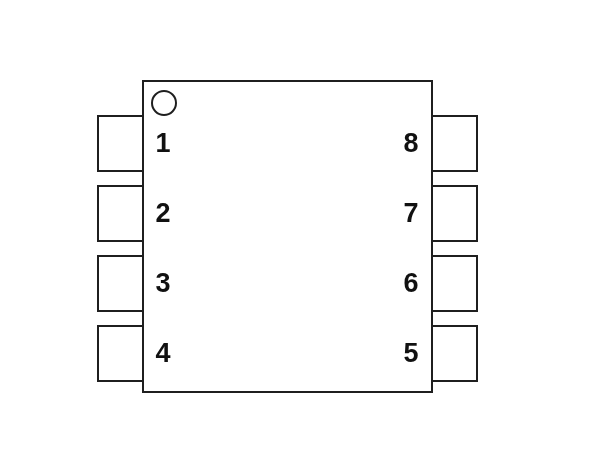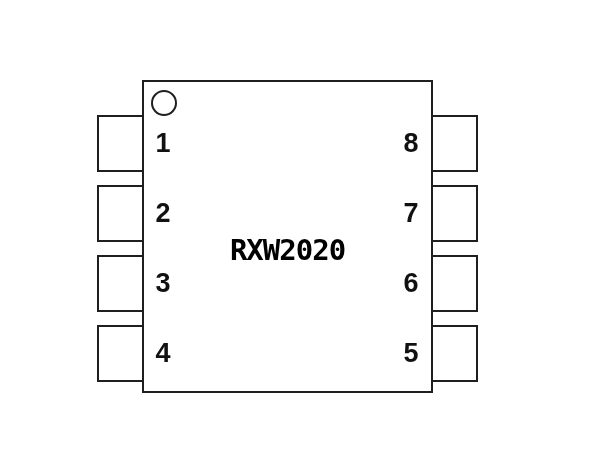--- a/index.html
+++ b/index.html
@@ -101,15 +101,14 @@
   <div class="pin-num left row1">1</div>
   <div class="pin-num left row2">2</div>
   <div class="pin-num left row3">3</div>
   <div class="pin-num left row4">4</div>
 
   <div class="pin-num right row1">8</div>
   <div class="pin-num right row2">7</div>
   <div class="pin-num right row3">6</div>
   <div class="pin-num right row4">5</div>
 
-  <div class="part-number">RXW2020</div>
 
 </div>
 
 </body></html>

